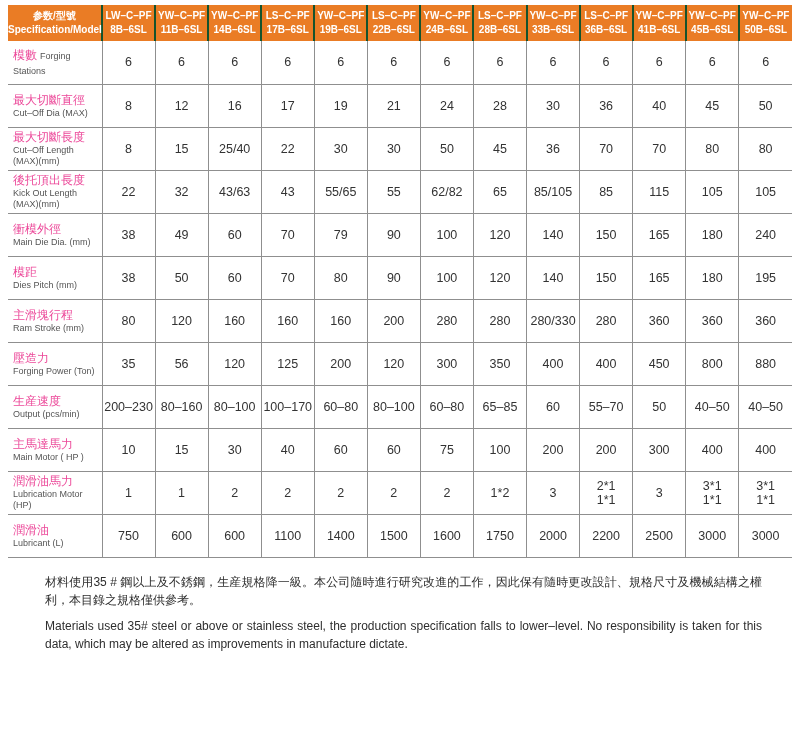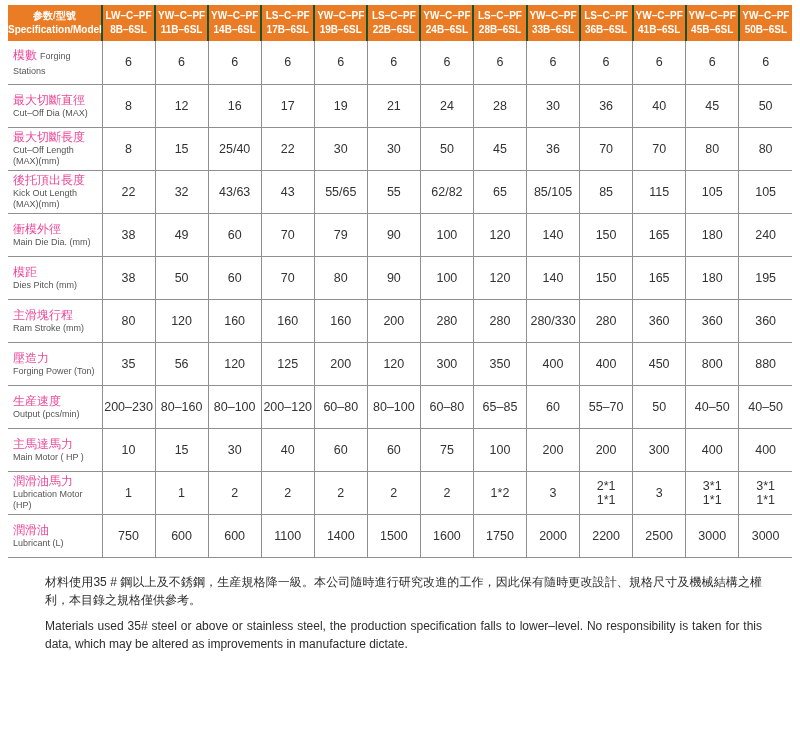--- a/index.html
+++ b/index.html
@@ -300,21 +300,21 @@
           <td>880</td>
         </tr>
         <tr>
           <td class="label-cell">
             <div class="label-zh">生産速度</div>
             <div class="label-en">Output (pcs/min)</div>
           </td>
           <td>200–230</td>
           <td>80–160</td>
           <td>80–100</td>
-          <td>200–120</td>
+          <td>100–170</td>
           <td>60–80</td>
           <td>80–100</td>
           <td>60–80</td>
           <td>65–85</td>
           <td>60</td>
           <td>55–70</td>
           <td>50</td>
           <td>40–50</td>
           <td>40–50</td>
         </tr>

